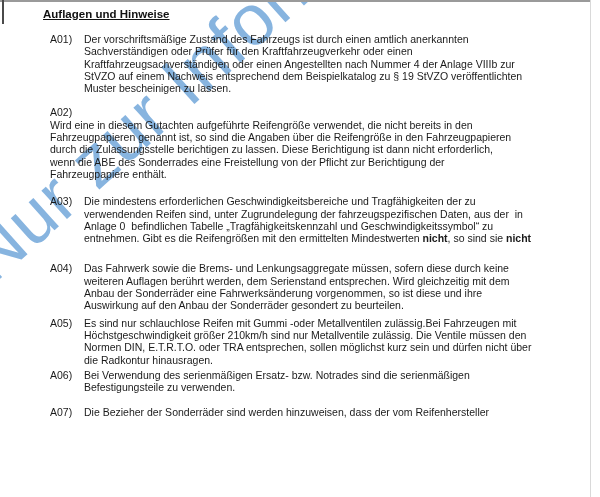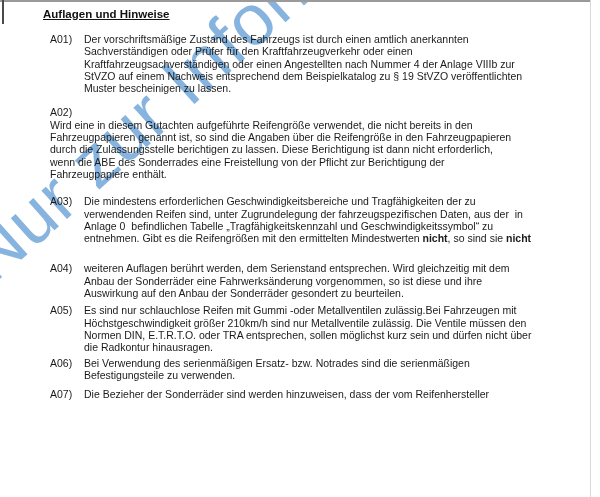--- a/index.html
+++ b/index.html
@@ -69,21 +69,21 @@
     display: flex;
     margin-left: 38px;
     font-size: 10.5px;
     line-height: 12.3px;
   }
   .item:nth-child(1) { margin-bottom: 12px; }
   .item:nth-child(2) { margin-bottom: 15px; flex-direction: column; }
   .item:nth-child(3) { margin-bottom: 18px; }
   .item:nth-child(4) { margin-bottom: 5px; }
   .item:nth-child(5) { margin-bottom: 3px; }
-  .item:nth-child(6) { margin-bottom: 7px; }
+  .item:nth-child(6) { margin-bottom: 13px; }
   .item:nth-child(7) { margin-bottom: 0; }
   .item-id {
     width: 34px;
     flex-shrink: 0;
   }
   .item-text .line {
     white-space: pre;
   }
   .b { font-weight: bold; }
 </style>
@@ -125,20 +125,21 @@
           <div class="item-text">
             <div class="line">Die mindestens erforderlichen Geschwindigkeitsbereiche und Tragfähigkeiten der zu</div>
             <div class="line">verwendenden Reifen sind, unter Zugrundelegung der fahrzeugspezifischen Daten, aus der  in</div>
             <div class="line">Anlage 0  befindlichen Tabelle „Tragfähigkeitskennzahl und Geschwindigkeitssymbol“ zu</div>
             <div class="line"><span>entnehmen. Gibt es die Reifengrößen mit den ermittelten Mindestwerten </span><span class="b">nicht</span><span>, so sind sie </span><span class="b">nicht</span></div>
           </div>
         </div>
         <div class="item">
           <div class="item-id">A04)</div>
           <div class="item-text">
+            <div class="line">Das Fahrwerk sowie die Brems- und Lenkungsaggregate müssen, sofern diese durch keine</div>
             <div class="line">weiteren Auflagen berührt werden, dem Serienstand entsprechen. Wird gleichzeitig mit dem</div>
             <div class="line">Anbau der Sonderräder eine Fahrwerksänderung vorgenommen, so ist diese und ihre</div>
             <div class="line">Auswirkung auf den Anbau der Sonderräder gesondert zu beurteilen.</div>
           </div>
         </div>
         <div class="item">
           <div class="item-id">A05)</div>
           <div class="item-text">
             <div class="line">Es sind nur schlauchlose Reifen mit Gummi -oder Metallventilen zulässig.Bei Fahrzeugen mit</div>
             <div class="line">Höchstgeschwindigkeit größer 210km/h sind nur Metallventile zulässig. Die Ventile müssen den</div>

